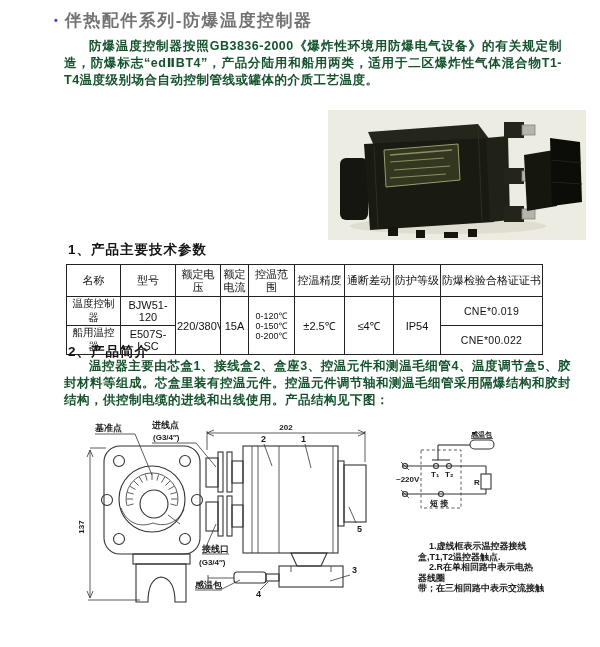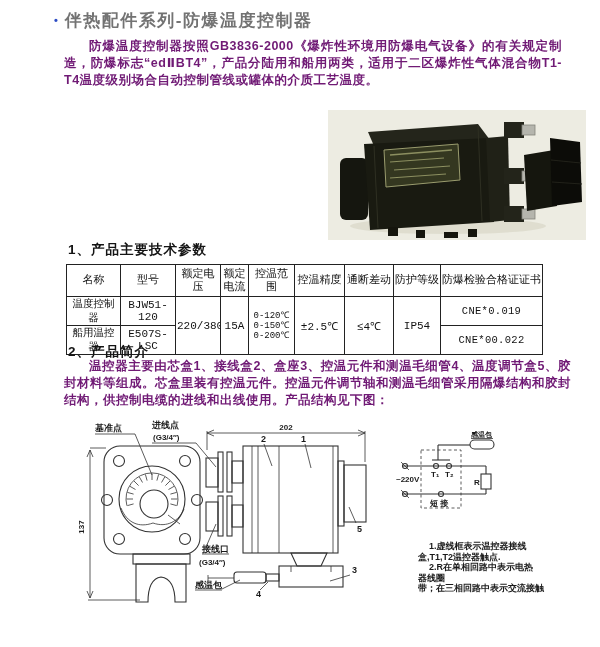--- a/index.html
+++ b/index.html
@@ -6,33 +6,33 @@
   body{
     width:600px;height:647px;background:#ffffff;position:relative;overflow:hidden;
     font-family:"Liberation Sans","DejaVu Sans",sans-serif;color:#111;
   }
   .page{position:absolute;inset:0;}
   
   .title-row{position:absolute;top:9px;left:54px;display:flex;align-items:center;gap:7px;}
   .title-bullet{color:#2b4bc4;font-size:11px;font-weight:bold;line-height:1;}
   .title-text{color:#737373;font-size:17px;font-weight:bold;letter-spacing:1.5px;}
   
-  .para{position:absolute;font-size:12.5px;font-weight:bold;color:#701a75;
+  .para{position:absolute;font-size:12.5px;font-weight:bold;color:#14532d;
         line-height:17px;text-align:justify;text-indent:25px;letter-spacing:0.5px;}
   #intro{top:38px;left:64px;width:498px;}
   #desc{top:358px;left:64px;width:507px;}
   
   .sec-heading{position:absolute;left:68px;font-size:13.5px;font-weight:bold;color:#141414;letter-spacing:1px;}
   #h1{top:241px;}
   #h2{top:343px;}
   
   #photo{position:absolute;left:328px;top:110px;}
   
   #spec-table{position:absolute;left:66px;top:264px;border-collapse:collapse;
-     font-family:Liberation Mono, monospace;font-size:11px;color:#111;
+     font-family:Liberation Sans, sans-serif;font-size:11px;color:#111;
      table-layout:fixed;width:476px;}
   #spec-table th,#spec-table td{border:1px solid #222;text-align:center;vertical-align:middle;
      padding:0 1px;font-weight:normal;overflow:hidden;}
   #spec-table thead th{height:31px;line-height:13px;}
   #spec-table tbody td{height:17px;}
   .range-cell div{font-size:9px;line-height:10px;}
   .name-cell{font-size:10.5px;}
   .cert-cell{font-size:10.5px;letter-spacing:0.3px;}
   
   #diagrams{position:absolute;left:60px;top:413px;}

